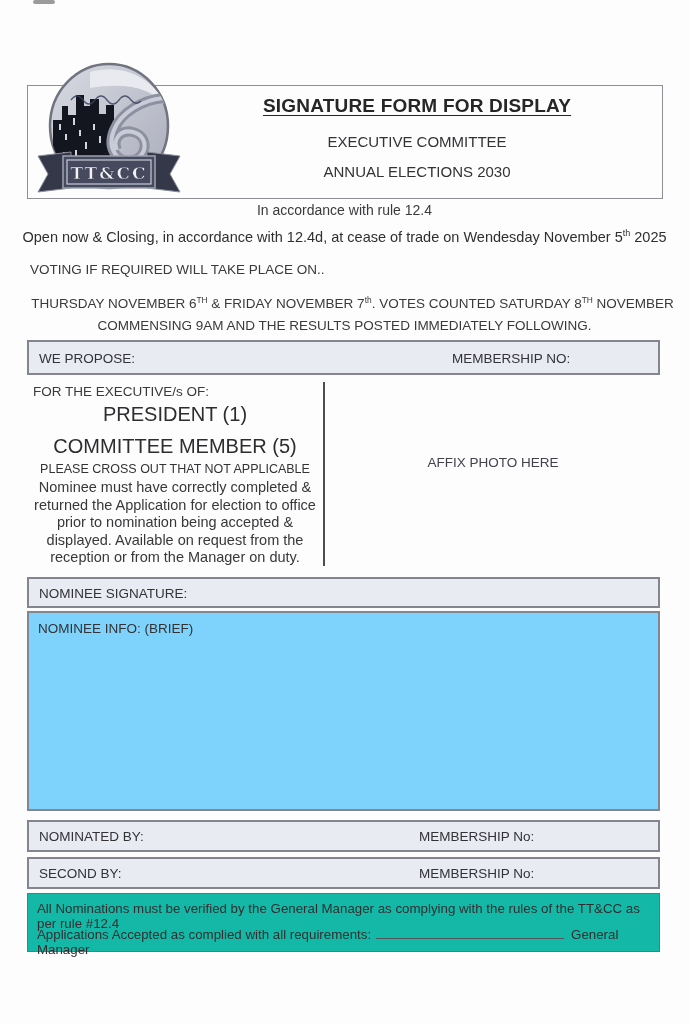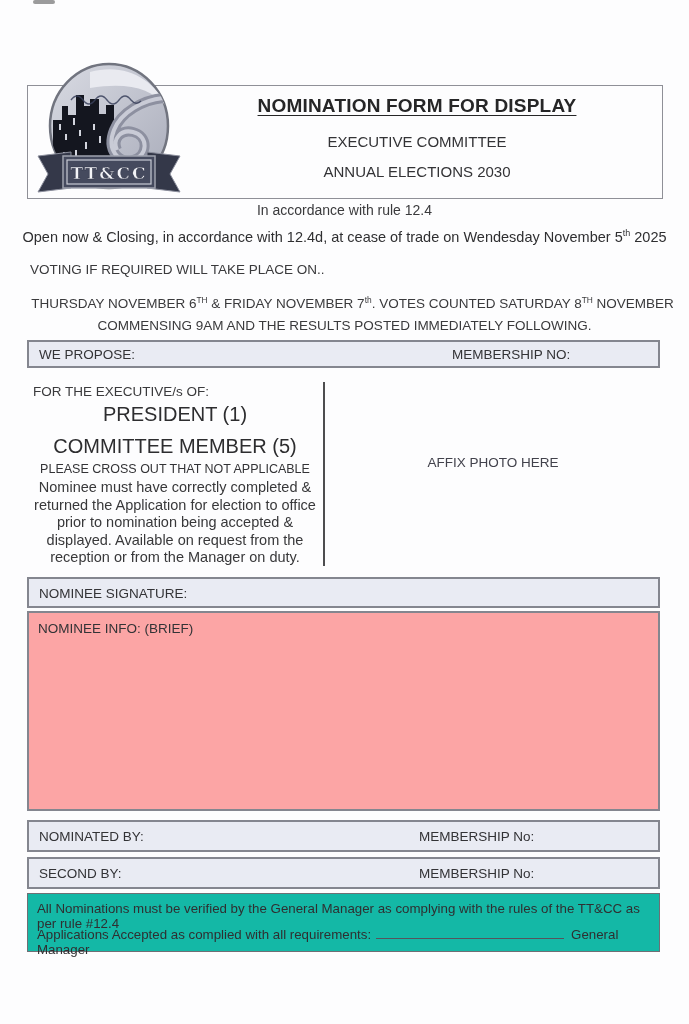--- a/index.html
+++ b/index.html
@@ -22,52 +22,52 @@
   .rule-line{left:0;right:0;top:202px;font-size:14px;}
   .open-line{left:0;right:0;top:229px;font-size:14.5px;font-weight:500;color:#2f2f31;}
   .voting-line{left:30px;top:262px;font-size:13.5px;}
   .sched1{left:16px;right:0;top:296px;font-size:13.5px;}
   .sched2{left:0;right:0;top:318px;font-size:13.5px;}
   sup{font-size:.62em;vertical-align:super;line-height:0;}
   
   .bar{left:27px;width:633px;background:#e9ebf3;border:2px solid #84868f;box-sizing:border-box;font-size:13.5px;color:#333336;}
   .bar .lab{position:absolute;left:10px;top:50%;transform:translateY(-50%);}
   .bar .mem{position:absolute;top:50%;transform:translateY(-50%);}
-  .propose-bar{top:340px;height:28px;}
+  .propose-bar{top:340px;height:35px;}
   .propose-bar .mem{left:423px;}
   .signature-bar{top:577px;height:31px;}
   .nominated-bar{top:820px;height:32px;text-align:center;}
   .second-bar{top:857px;height:32px;}
   .nominated-bar .mem,.second-bar .mem{left:390px;}
   
   .pos-heading{left:33px;top:384px;font-size:13.5px;}
   .divider{left:323px;top:382px;width:1.5px;height:184px;background:#4d4d4f;}
   .pos-left{left:27px;top:403px;width:296px;text-align:center;}
   .pos1{font-size:20px;color:#2d2d2f;margin:0 0 9px 0;}
   .pos2{font-size:20px;color:#2d2d2f;margin:0 0 4px 0;}
   .crossout{font-size:12.5px;color:#333336;margin:0 0 3px 0;}
   .instructions{font-size:14.5px;line-height:17.5px;color:#38383a;margin:0;}
   .photo-label{left:325px;width:336px;top:455px;text-align:center;font-size:13.5px;color:#42424c;}
   
-  .info-box{left:27px;top:611px;width:633px;height:200px;border:2px solid #84868f;box-sizing:border-box;background:#fca5a5;}
+  .info-box{left:27px;top:611px;width:633px;height:200px;border:2px solid #84868f;box-sizing:border-box;background:#7dd3fc;}
   .info-box .lab{position:absolute;left:9px;top:8px;font-size:13.5px;color:#333336;}
   .verify-box{left:27px;top:893px;width:633px;height:59px;border:1.6px solid #6f6f75;box-sizing:border-box;background:#14b8a6;}
   .v1{position:absolute;left:9px;right:6px;top:7px;font-size:13.3px;color:#2f2f31;}
   .v2{position:absolute;left:9px;top:32px;font-size:13.3px;color:#2f2f31;}
   .sig-line{display:inline-block;width:188px;border-bottom:1.4px solid #55555c;height:12px;margin:0 7px 0 5px;}
 </style>
 </head>
 <body>
 
 <div class="page">
 
   <div class="abs smudge"></div>
 
   <div class="abs header-box">
-    <div class="abs hdr-text form-title">NOMINATION FORM FOR DISPLAY</div>
+    <div class="abs hdr-text form-title">SIGNATURE FORM FOR DISPLAY</div>
     <div class="abs hdr-text sub1">EXECUTIVE COMMITTEE</div>
     <div class="abs hdr-text sub2">ANNUAL ELECTIONS 2030</div>
   </div>
 
   <svg class="abs logo" viewBox="0 0 148 140">
     <defs>
       <linearGradient id="ovalGrad" x1="0" y1="0" x2="1" y2="1">
         <stop offset="0" stop-color="#d9dbe3"></stop>
           <stop offset="1" stop-color="#a9acba"></stop>
       </linearGradient>

